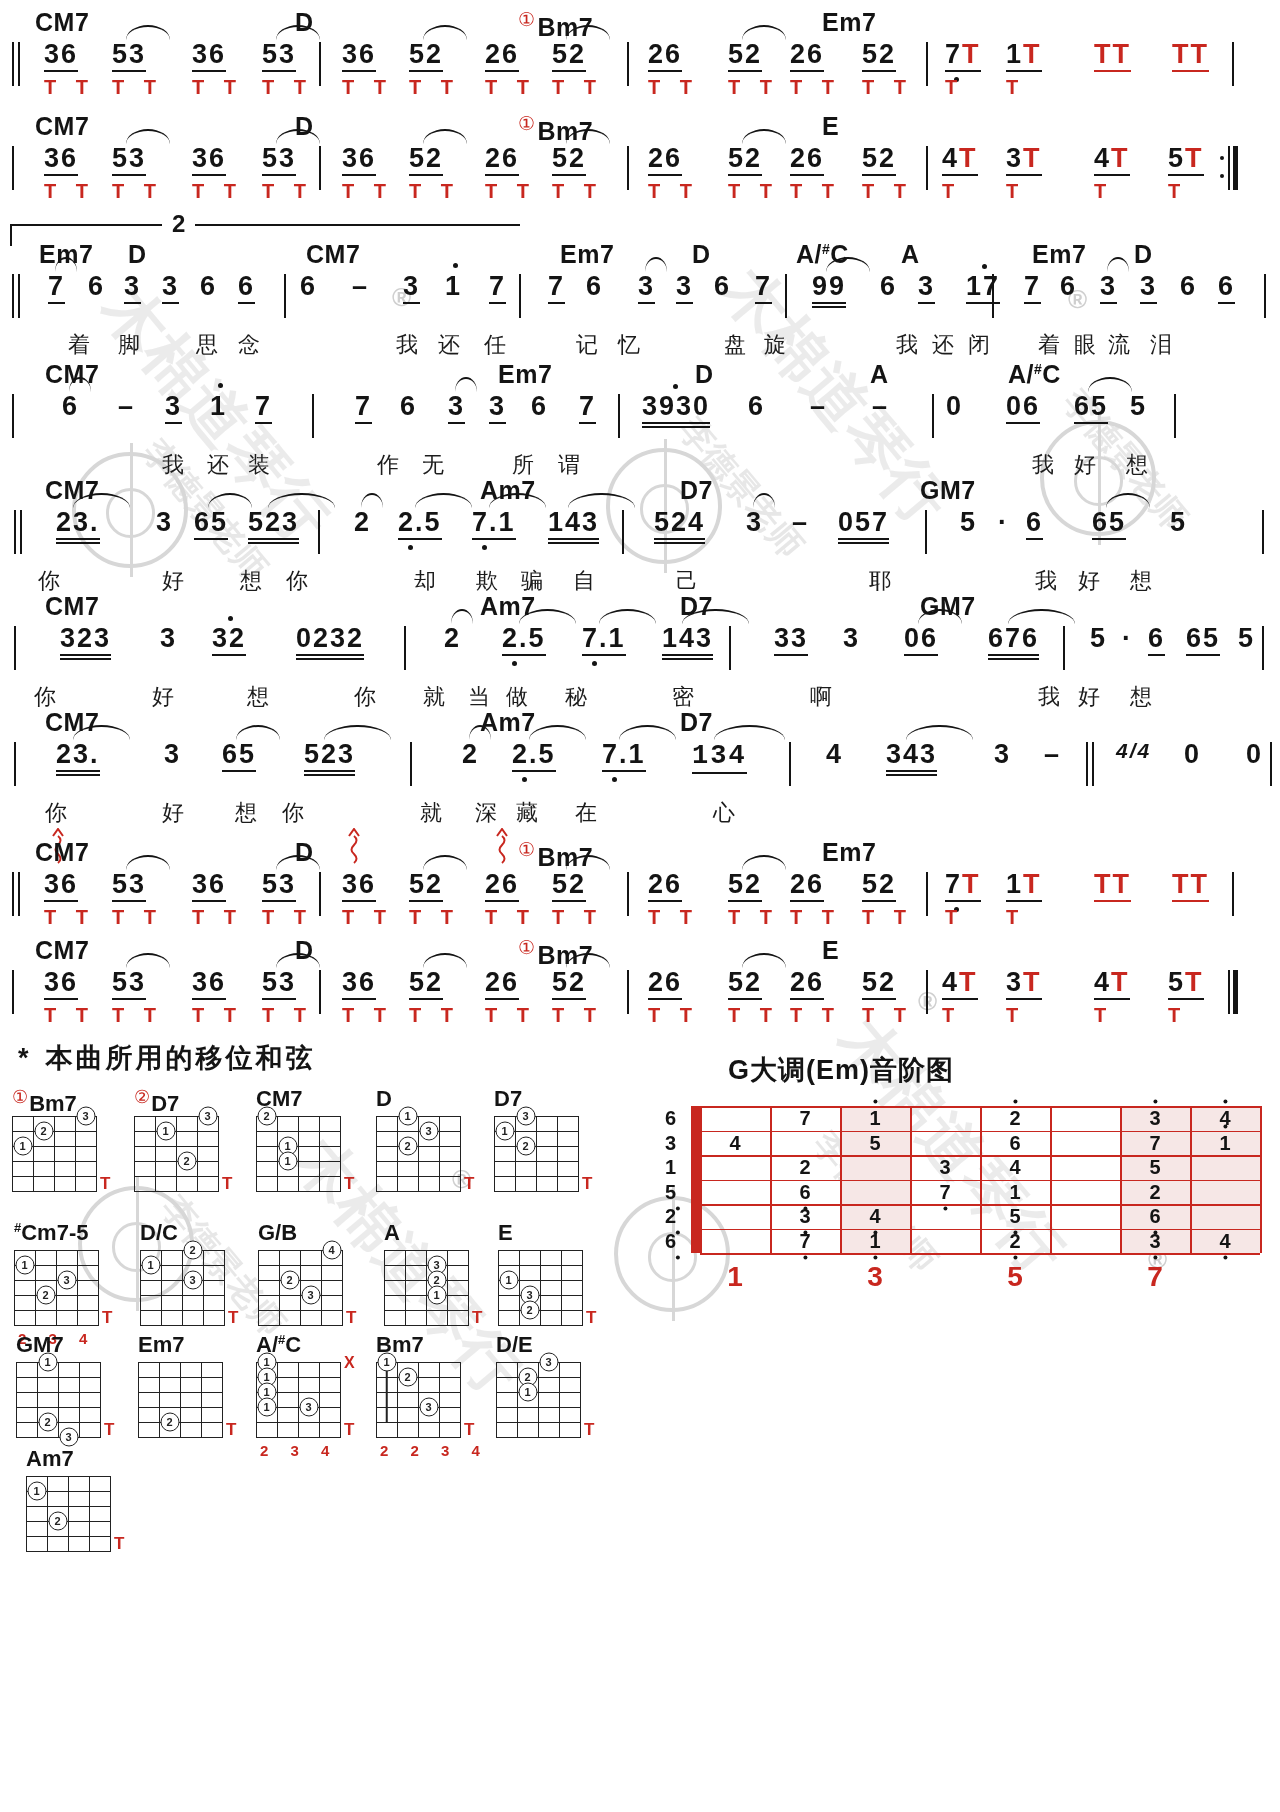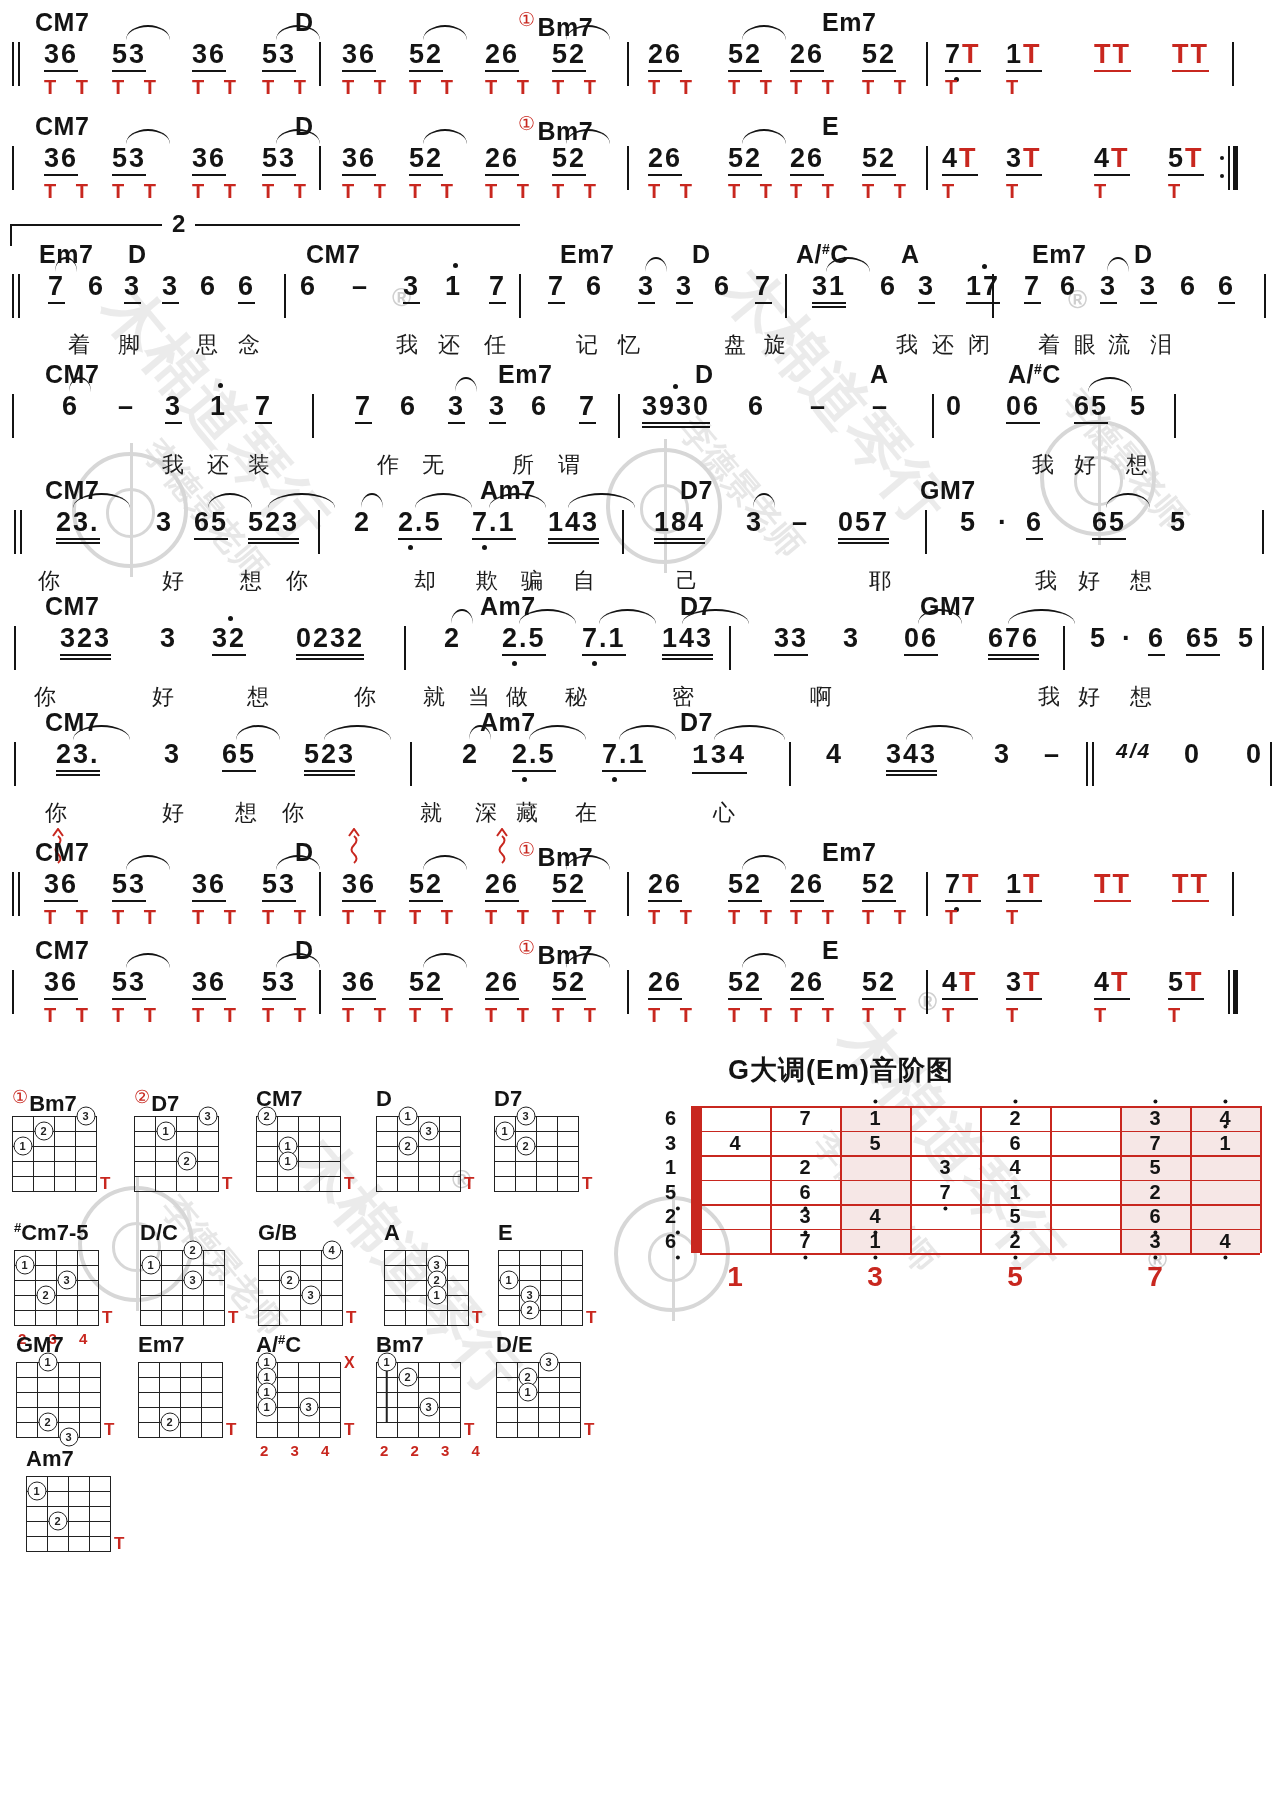--- a/index.html
+++ b/index.html
@@ -187,21 +187,21 @@
         <div class="tok" style="left: 352px; top: 32px;"><span class="" style="position:relative;"><span>–</span></span></div>
         <div class="tok" style="left: 403px; top: 32px;"><span class="u1" style="position:relative;"><span>3</span></span></div>
         <div class="tok" style="left: 445px; top: 32px;"><span class="" style="position:relative;"><span class="dot-a"></span><span>1</span></span></div>
         <div class="tok" style="left: 489px; top: 32px;"><span class="u1" style="position:relative;"><span>7</span></span></div>
         <div class="tok" style="left: 548px; top: 32px;"><span class="u1" style="position:relative;"><span>7</span></span></div>
         <div class="tok" style="left: 586px; top: 32px;"><span class="" style="position:relative;"><span>6</span></span></div>
         <div class="tok" style="left: 638px; top: 32px;"><span class="arc"></span><span class="u1" style="position:relative;"><span>3</span></span></div>
         <div class="tok" style="left: 676px; top: 32px;"><span class="u1" style="position:relative;"><span>3</span></span></div>
         <div class="tok" style="left: 714px; top: 32px;"><span class="" style="position:relative;"><span>6</span></span></div>
         <div class="tok" style="left: 755px; top: 32px;"><span class="u1" style="position:relative;"><span>7</span></span></div>
-        <div class="tok" style="left: 812px; top: 32px;"><span class="arc"></span><span class="u2" style="position:relative;"><span>31</span></span></div>
+        <div class="tok" style="left: 812px; top: 32px;"><span class="arc"></span><span class="u2" style="position:relative;"><span>99</span></span></div>
         <div class="tok" style="left: 880px; top: 32px;"><span class="" style="position:relative;"><span>6</span></span></div>
         <div class="tok" style="left: 918px; top: 32px;"><span class="u1" style="position:relative;"><span>3</span></span></div>
         <div class="tok" style="left: 966px; top: 32px;"><span class="u1" style="position:relative;"><span class="dot-a"></span><span>17</span></span></div>
         <div class="tok" style="left: 1024px; top: 32px;"><span class="u1" style="position:relative;"><span>7</span></span></div>
         <div class="tok" style="left: 1060px; top: 32px;"><span class="" style="position:relative;"><span>6</span></span></div>
         <div class="tok" style="left: 1100px; top: 32px;"><span class="arc"></span><span class="u1" style="position:relative;"><span>3</span></span></div>
         <div class="tok" style="left: 1140px; top: 32px;"><span class="u1" style="position:relative;"><span>3</span></span></div>
         <div class="tok" style="left: 1180px; top: 32px;"><span class="" style="position:relative;"><span>6</span></span></div>
         <div class="tok" style="left: 1218px; top: 32px;"><span class="u1" style="position:relative;"><span>6</span></span></div>
         <div class="lyr" style="left: 68px; top: 90px;">着</div>
@@ -276,21 +276,21 @@
         <div class="barv" style="left: 925px; top: 34px;"></div>
         <div class="barv" style="left: 1262px; top: 34px;"></div>
         <div class="tok" style="left: 56px; top: 32px;"><span class="arc"></span><span class="u2" style="position:relative;"><span>23.</span></span></div>
         <div class="tok" style="left: 156px; top: 32px;"><span class="" style="position:relative;"><span>3</span></span></div>
         <div class="tok" style="left: 194px; top: 32px;"><span class="arc"></span><span class="u1" style="position:relative;"><span>65</span></span></div>
         <div class="tok" style="left: 248px; top: 32px;"><span class="arc"></span><span class="u2" style="position:relative;"><span>523</span></span></div>
         <div class="tok" style="left: 354px; top: 32px;"><span class="arc"></span><span class="" style="position:relative;"><span>2</span></span></div>
         <div class="tok" style="left: 398px; top: 32px;"><span class="arc"></span><span class="u1" style="position:relative;"><span class="dot-b"></span><span>2.5</span></span></div>
         <div class="tok" style="left: 472px; top: 32px;"><span class="arc"></span><span class="u1" style="position:relative;"><span class="dot-b"></span><span>7.1</span></span></div>
         <div class="tok" style="left: 548px; top: 32px;"><span class="arc"></span><span class="u2" style="position:relative;"><span>143</span></span></div>
-        <div class="tok" style="left: 654px; top: 32px;"><span class="u2" style="position:relative;"><span>184</span></span></div>
+        <div class="tok" style="left: 654px; top: 32px;"><span class="u2" style="position:relative;"><span>524</span></span></div>
         <div class="tok" style="left: 746px; top: 32px;"><span class="arc"></span><span class="" style="position:relative;"><span>3</span></span></div>
         <div class="tok" style="left: 792px; top: 32px;"><span class="" style="position:relative;"><span>–</span></span></div>
         <div class="tok" style="left: 838px; top: 32px;"><span class="u2" style="position:relative;"><span>057</span></span></div>
         <div class="tok" style="left: 960px; top: 32px;"><span class="" style="position:relative;"><span>5</span></span></div>
         <div class="tok" style="left: 998px; top: 32px;"><span class="" style="position:relative;"><span>·</span></span></div>
         <div class="tok" style="left: 1026px; top: 32px;"><span class="u1" style="position:relative;"><span>6</span></span></div>
         <div class="tok" style="left: 1092px; top: 32px;"><span class="arc"></span><span class="u1" style="position:relative;"><span>65</span></span></div>
         <div class="tok" style="left: 1170px; top: 32px;"><span class="" style="position:relative;"><span>5</span></span></div>
         <div class="lyr" style="left: 38px; top: 90px;">你</div>
         <div class="lyr" style="left: 162px; top: 90px;">好</div>
@@ -801,15 +801,18 @@
         <div class="cgl-v" style="left: 42px;"></div>
         <div class="cgl-v" style="left: 63px;"></div>
         <div class="cgl-v" style="left: 84px;"></div>
         <div class="fdot" style="left: 10.5px; top: 15px;">1</div>
         <div class="fdot" style="left: 31.5px; top: 45px;">2</div>
         <div class="tmark" style="left: 88px; top: 58px;">T</div>
       </div>
     </div>
 
   <div class="layer">
+    <div class="footnote" style="left:18px;top:1040px;">
+      <span class="star">*</span><span>本曲所用的移位和弦</span>
+    </div>
     <div class="sctitle" style="left:728px;top:1052px;">G大调(Em)音阶图</div>
   </div>
 </div>
 
 </body></html>

